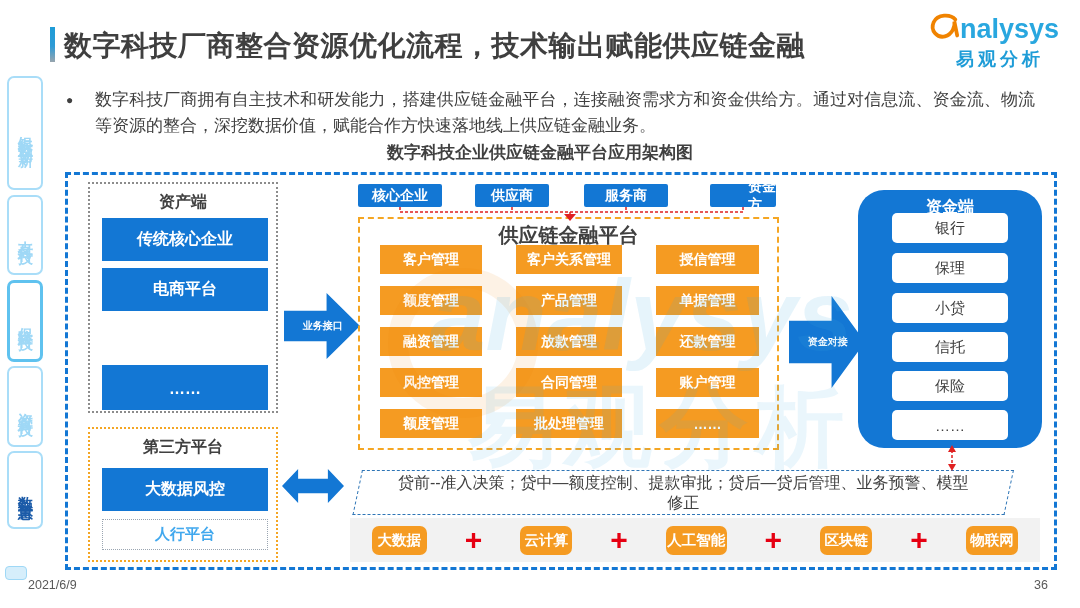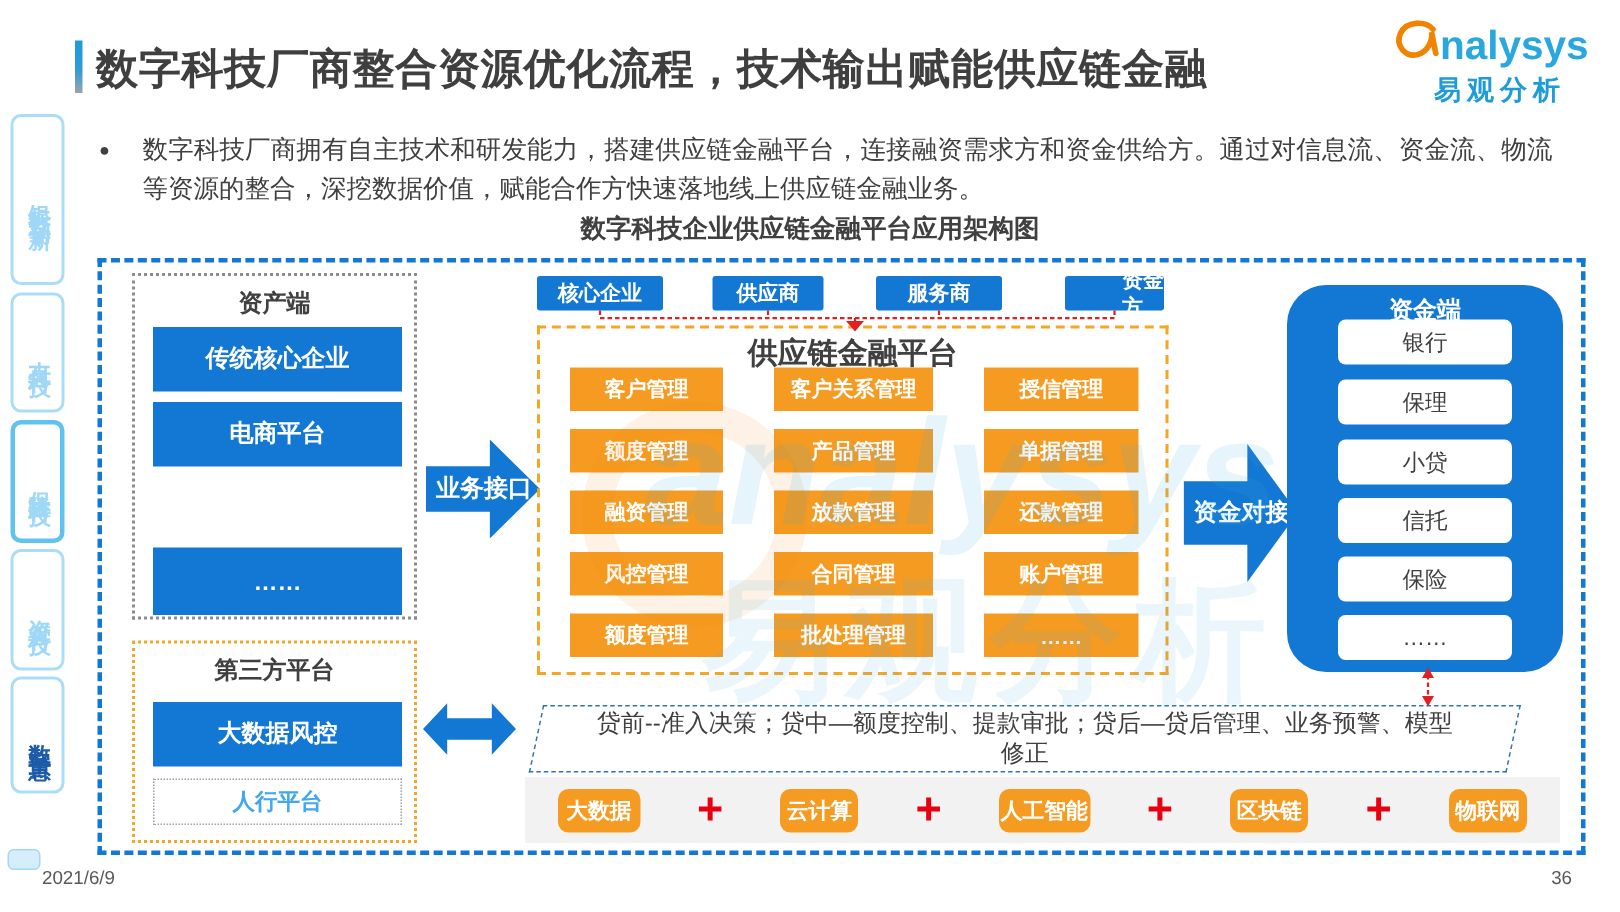--- a/index.html
+++ b/index.html
@@ -52,21 +52,21 @@
   .third-panel .panel-title { position:absolute; top:8px; left:0; }
   .third-primary { left:12px; top:39px; width:166px; height:43px; }
   .third-secondary { position:absolute; left:12px; top:90px; width:166px; height:31px;
     border:1.5px dotted #9AA5B1; color:#41A8EE; font-weight:bold; font-size:15px;
     display:flex; align-items:center; justify-content:center; background:#fff; }
 
   
   .flow-arrow { position:absolute; background:#1377D4;
     clip-path:polygon(0% 27%, 56% 27%, 56% 0%, 100% 50%, 56% 100%, 56% 73%, 0% 73%); }
   .flow-arrow span { position:absolute; left:3px; top:50%; transform:translateY(-50%);
-    width:94%; color:#fff; font-size:16px; font-weight:bold; text-align:center; }
+    width:94%; color:#fff; font-size:10px; font-weight:bold; text-align:center; }
   .biz-arrow { left:284px; top:293px; width:76px; height:66px; }
   .fund-arrow { left:789px; top:296px; width:76px; height:92px; }
   .sync-arrow { position:absolute; left:282px; top:467px; width:62px; height:38px; background:#1377D4;
     clip-path:polygon(0% 50%, 26% 5%, 26% 31%, 74% 31%, 74% 5%, 100% 50%, 74% 95%, 74% 69%, 26% 69%, 26% 95%); }
 
   
   .top-tab { position:absolute; top:184px; height:23px; background:#1377D4; color:#fff;
     font-size:14px; font-weight:bold; display:flex; align-items:center; justify-content:center;
     border-radius:2px; }
 

